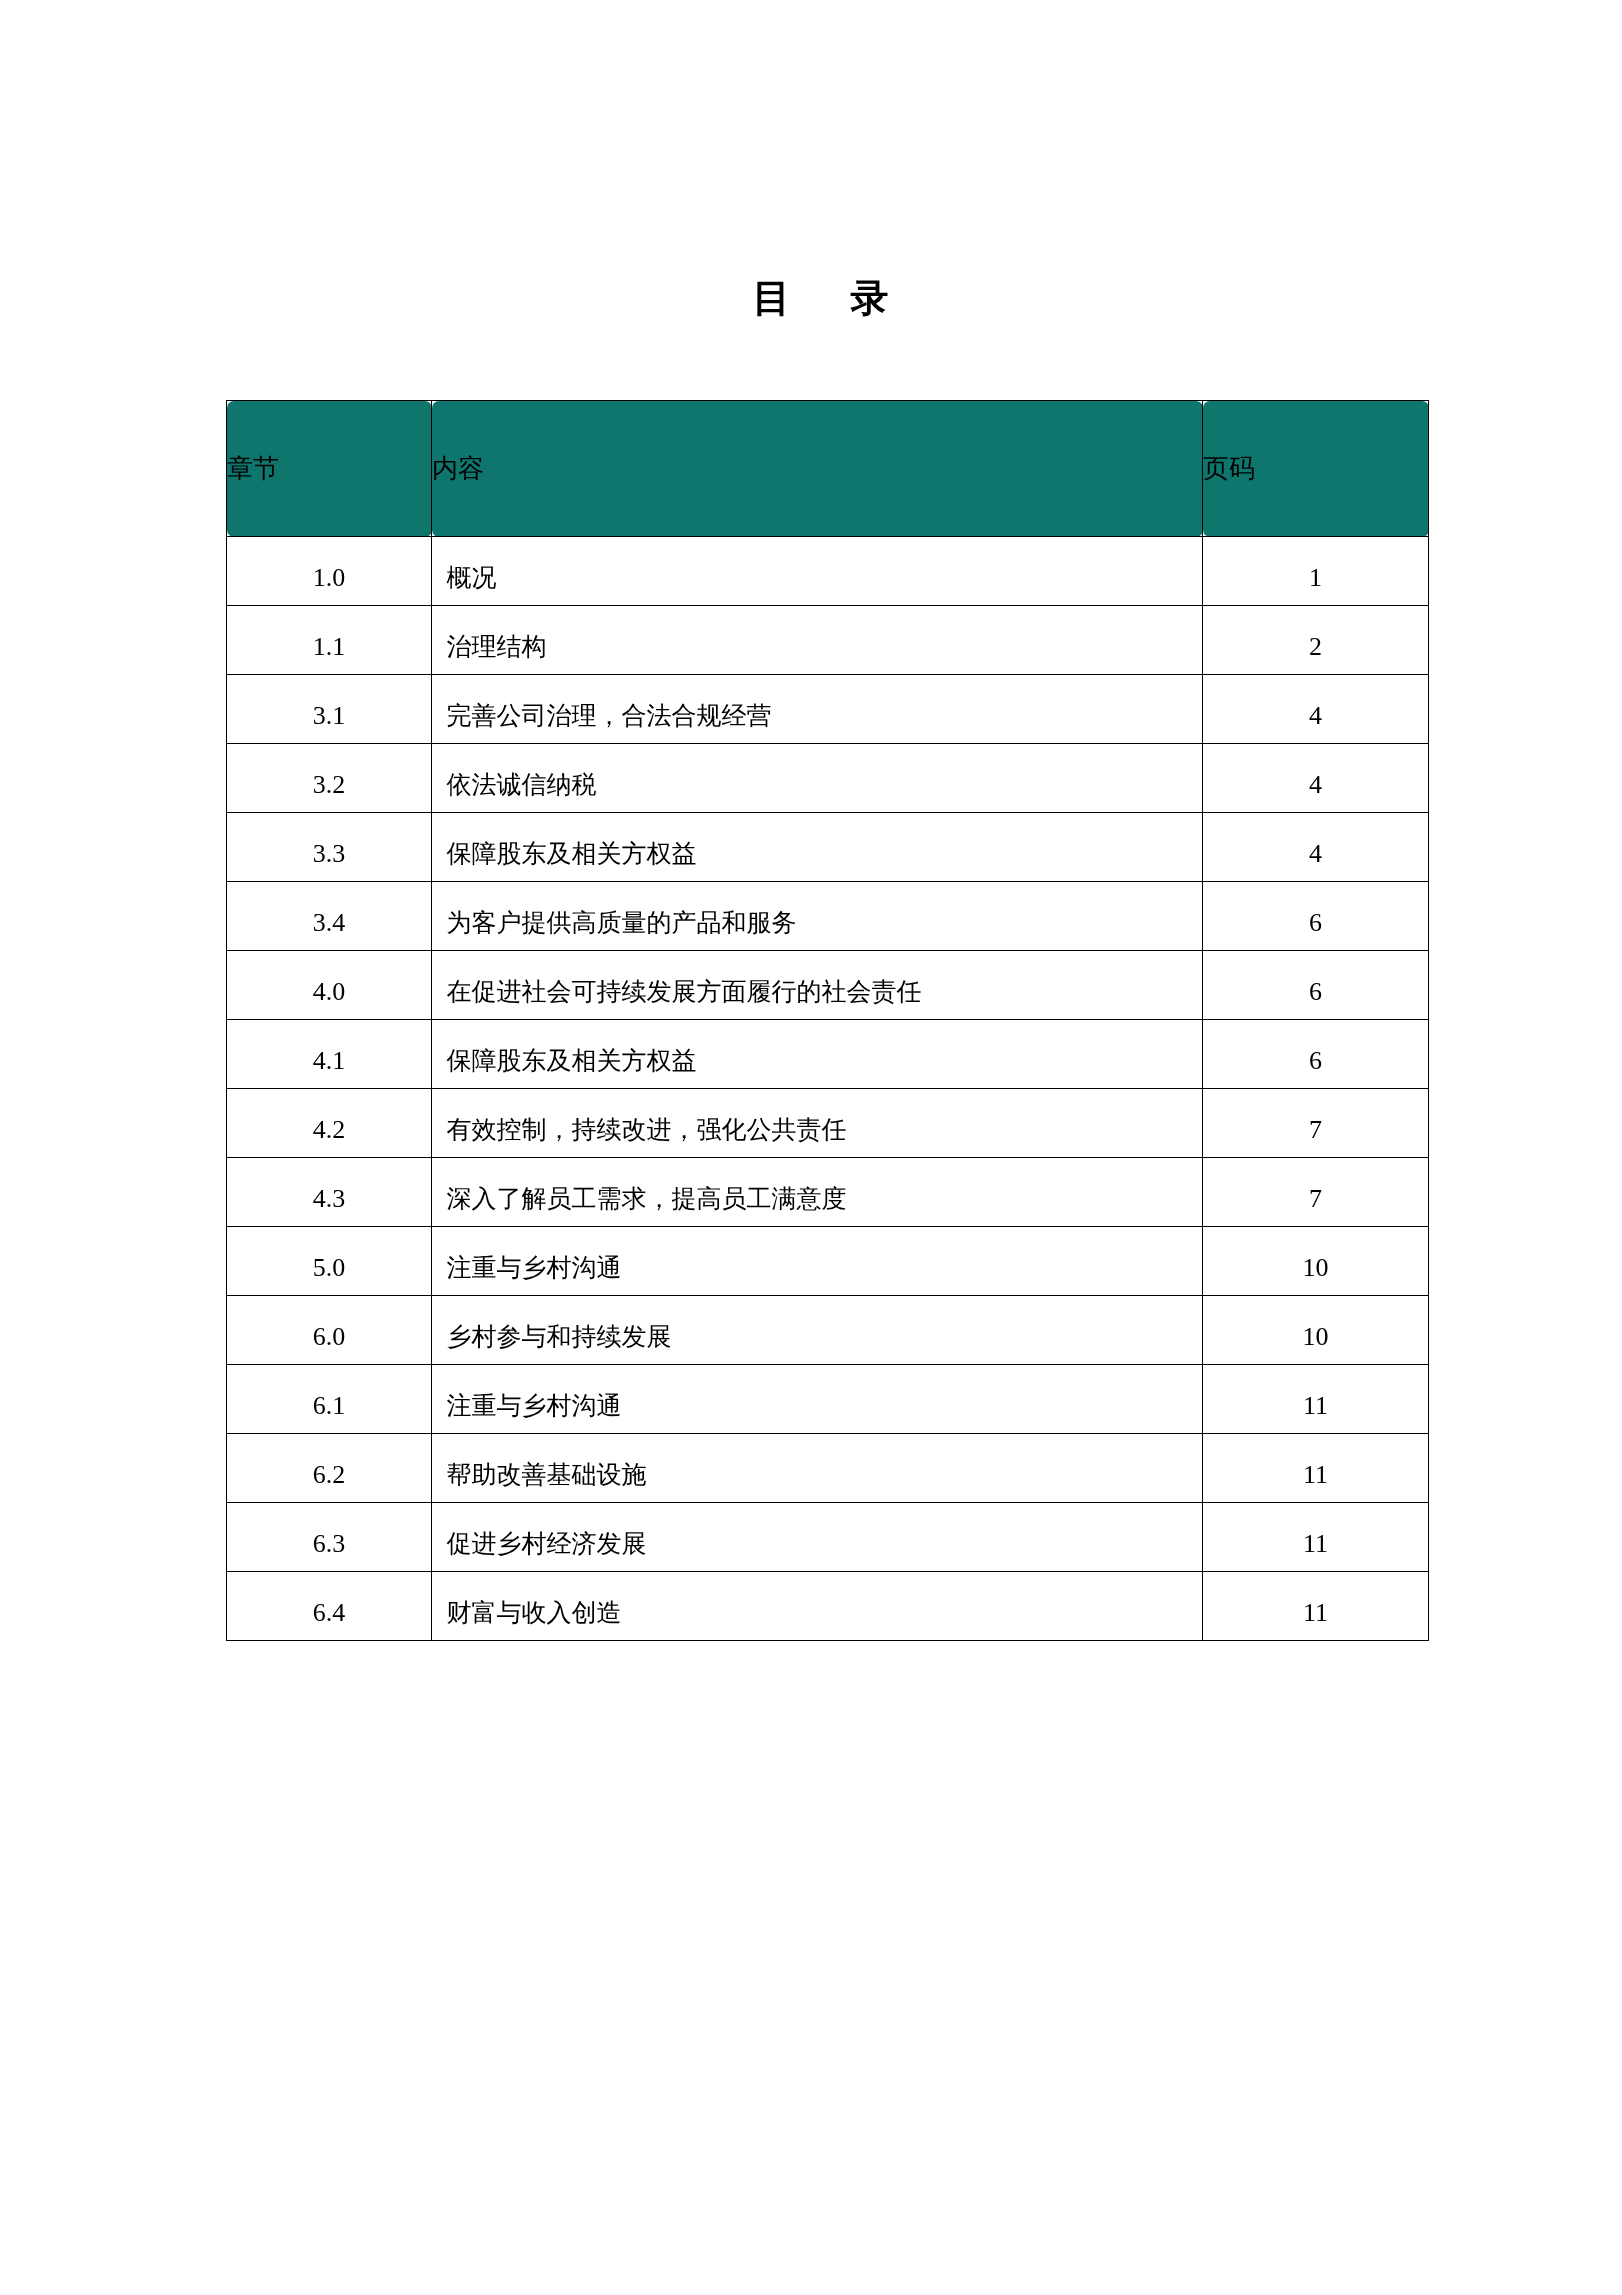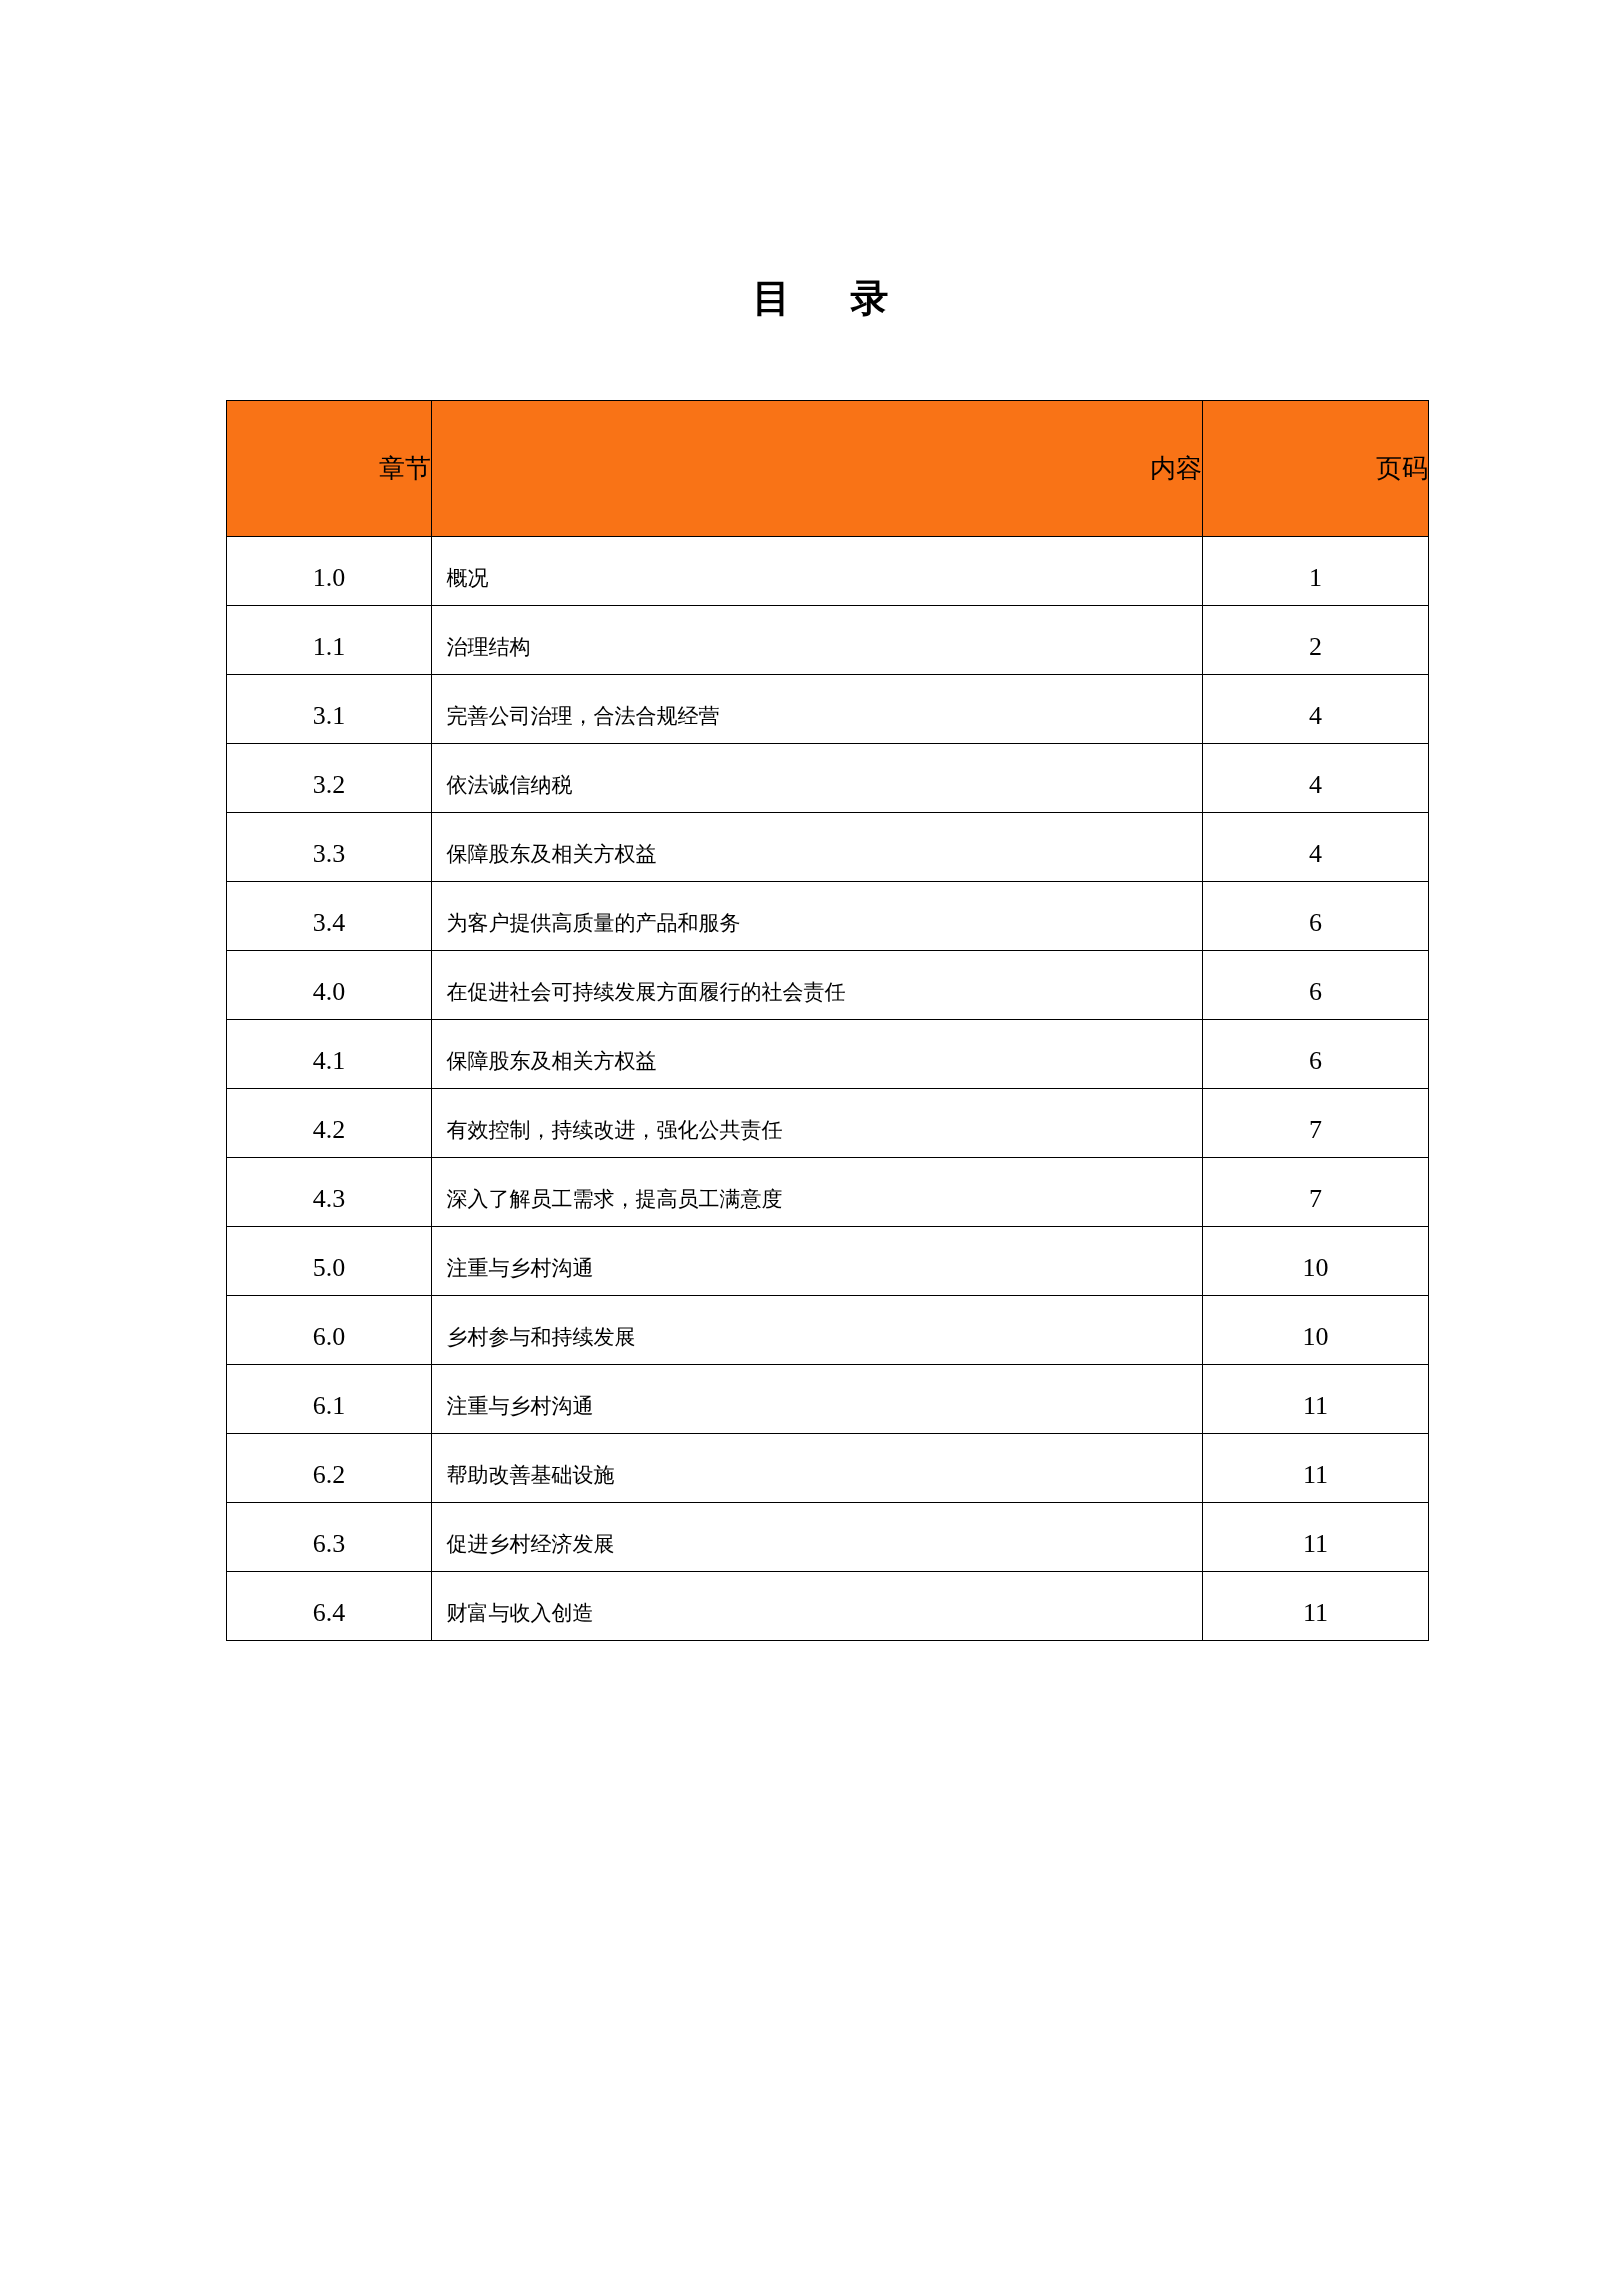--- a/index.html
+++ b/index.html
@@ -41,32 +41,33 @@
     }
     .toc-table col.c-chapter { width: 205px; }
     .toc-table col.c-content { width: 771px; }
     .toc-table col.c-page { width: 226px; }
     .toc-table th, .toc-table td {
       border: 1.3px solid #000000;
       padding: 0;
       vertical-align: middle;
     }
     .toc-table thead th {
-      background: #f97316;
+      background: #0f766e;
       height: 135px;
       font-family: "DejaVu Sans", "Liberation Sans", sans-serif;
       font-weight: normal;
       font-size: 26px;
-      text-align: right;
+      text-align: left;
+      border-radius: 7px;
     }
     .toc-table tbody tr {
       height: 69px;
     }
     .toc-table tbody td {
-      font-size: 21px;
+      font-size: 25px;
       line-height: 26px;
       padding-top: 14.4px;
     }
     .toc-table td.chapter {
       text-align: center;
       font-family: "Liberation Serif", "DejaVu Serif", serif;
       font-size: 26px;
       margin-left: 34px;
     }
     .toc-table td.content {

